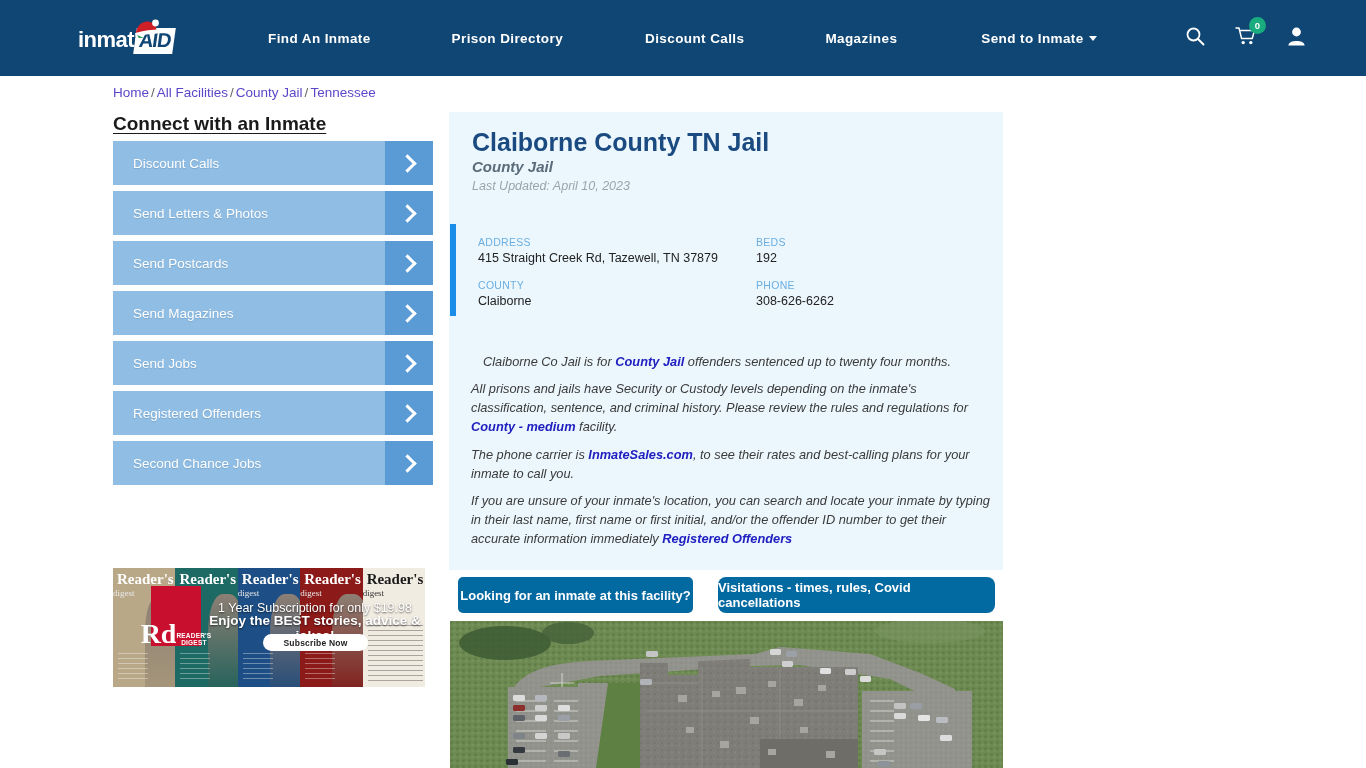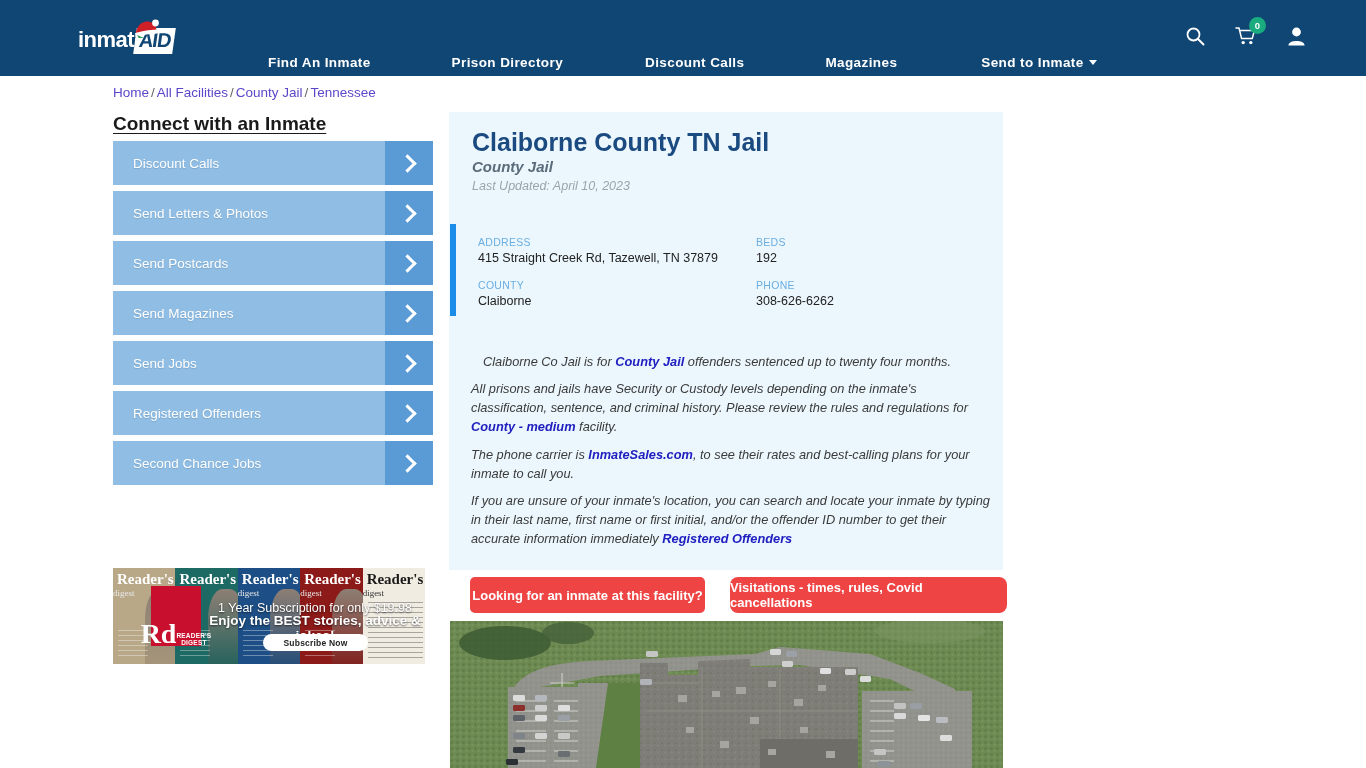--- a/index.html
+++ b/index.html
@@ -36,21 +36,21 @@
     transform: skewX(-8deg);
   }
   .santa-hat {
     position: absolute; left: 55px; top: -2px;
     width: 26px; height: 20px;
     z-index: 4;
   }
   .nav {
     position: absolute; left: 268px; top: 0;
     height: 76px;
-    display: flex; align-items: flex-end; gap: 0;
+    display: flex; align-items: center; gap: 0;
   }
   .nav-item {
     color: #ffffff; font-size: 13.5px; font-weight: bold;
     letter-spacing: 0.4px;
     white-space: nowrap; cursor: pointer;
     padding: 6px 0;
   }
   .nav-gap1 { margin-right: 81px; }
   .nav-gap2 { margin-right: 82px; }
   .nav-gap3 { margin-right: 81px; }
@@ -118,21 +118,21 @@
     width: 13px; height: 13px;
     border-top: 3.5px solid #ffffff;
     border-right: 3.5px solid #ffffff;
     transform: rotate(45deg);
     margin-left: -4px;
   }
 
   
   .ad {
     position: absolute; left: 113px; top: 568px;
-    width: 312px; height: 96px;
+    width: 312px; height: 119px;
     overflow: hidden;
     background: #2b2b2b;
     cursor: pointer;
   }
   .ad-covers { position: absolute; inset: 0; display: flex; }
   .cov { flex: 1; position: relative; overflow: hidden; }
   .cov .rd-top {
     position: absolute; top: 4px; left: 4px; right: 4px;
     font-family: "Liberation Serif", serif;
     font-size: 15px; font-weight: bold; color: #fff;
@@ -240,25 +240,24 @@
   }
   .para a { color: #2020c0; font-weight: bold; text-decoration: none; cursor: pointer; }
   .p1 { top: 352px; margin-left: 12px; }
   .p2 { top: 379px; }
   .p3 { top: 445px; }
   .p4 { top: 491px; }
 
   
   .gbtn {
     position: absolute; height: 36px;
-    background: #ef4444; border-radius: 5px;
+    background: #0369a1; border-radius: 5px;
     color: #ffffff; font-size: 13px; font-weight: bold;
     display: flex; align-items: center; justify-content: center;
     cursor: pointer;
-    margin-left: 12px;
   }
   .gbtn1 { left: 458px; top: 577px; width: 235px; }
   .gbtn2 { left: 718px; top: 577px; width: 277px; border-radius: 8px; }
 
   
   .sat {
     position: absolute; left: 450px; top: 621px;
     width: 553px; height: 147px;
     overflow: hidden;
     background: #5b7a4a;

